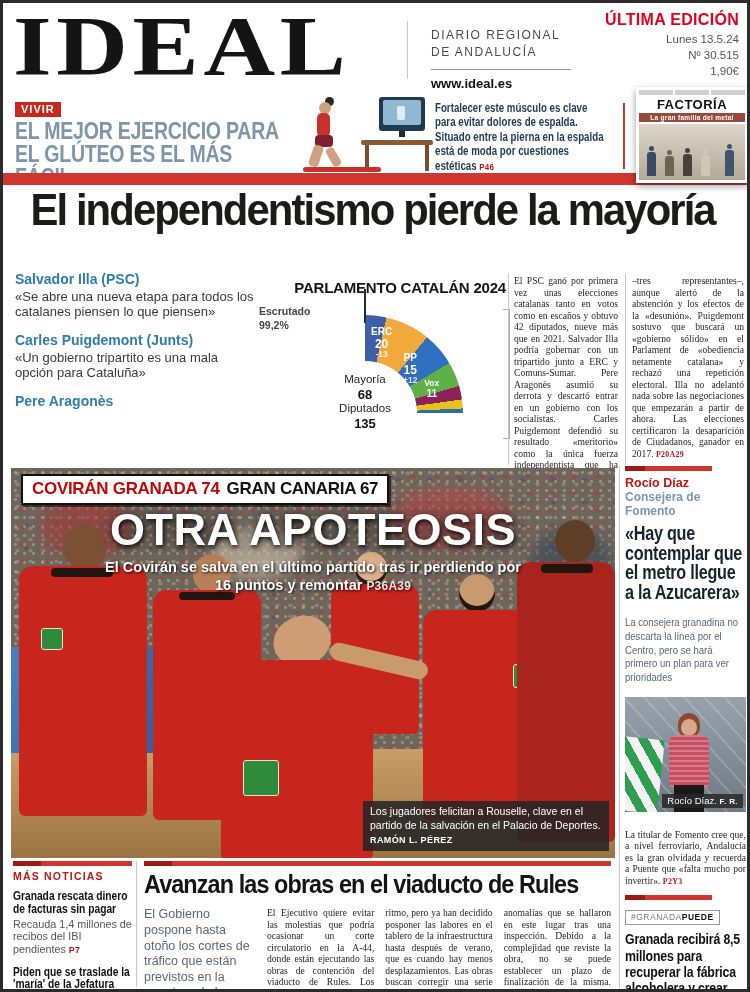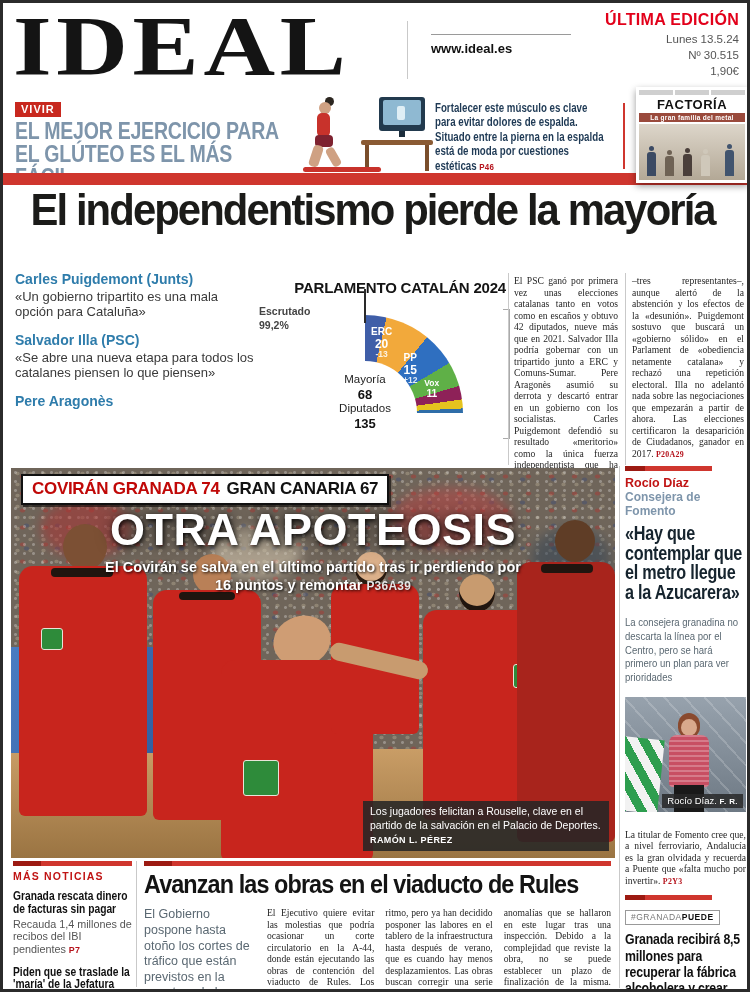--- a/index.html
+++ b/index.html
@@ -189,20 +189,24 @@
              text-align:justify;color:#262626;}
 </style>
 </head>
 <body>
 
 <div class="page">
 
   <div class="abs logo">IDEAL</div>
   <div class="vrule mast-divider"></div>
   <div class="abs mast-mid">
+    <div class="mast-tagline">
+      <span>DIARIO REGIONAL</span><br>
+      <span>DE ANDALUCÍA</span>
+    </div>
     <div class="mast-rule"></div>
     <div class="mast-url">www.ideal.es</div>
   </div>
   <div class="abs mast-right">
     <div class="mast-edition">ÚLTIMA EDICIÓN</div>
     <div class="mast-meta">
       <span>Lunes 13.5.24</span><br>
       <span>Nº 30.515</span><br>
       <span>1,90€</span>
     </div>
@@ -251,26 +255,26 @@
       <div class="promo-fig" style="left:44px;background:#4a3f3a;height:22px;"></div>
       <div class="promo-fig" style="left:62px;background:#cfc8ba;height:21px;"></div>
       <div class="promo-fig" style="left:86px;background:#41546e;height:26px;"></div>
     </div>
   </div>
 
   <div class="abs headline-main">El independentismo pierde la mayoría</div>
 
   <div class="abs quotes">
     <div class="quote">
+      <div class="quote-name">Salvador Illa (PSC)</div>
+      <div class="quote-text">«Se abre una nueva etapa para todos los catalanes piensen lo que piensen»</div>
+    </div>
+    <div class="quote">
       <div class="quote-name">Carles Puigdemont (Junts)</div>
       <div class="quote-text">«Un gobierno tripartito es una mala opción para Cataluña»</div>
-    </div>
-    <div class="quote">
-      <div class="quote-name">Salvador Illa (PSC)</div>
-      <div class="quote-text">«Se abre una nueva etapa para todos los catalanes piensen lo que piensen»</div>
     </div>
     <div class="quote">
       <div class="quote-name">Pere Aragonès</div>
     </div>
   </div>
 
   <div class="abs chart">
     <div class="chart-title">PARLAMENTO CATALÁN 2024</div>
     <div class="escrutado">
       <span>Escrutado</span><br>

